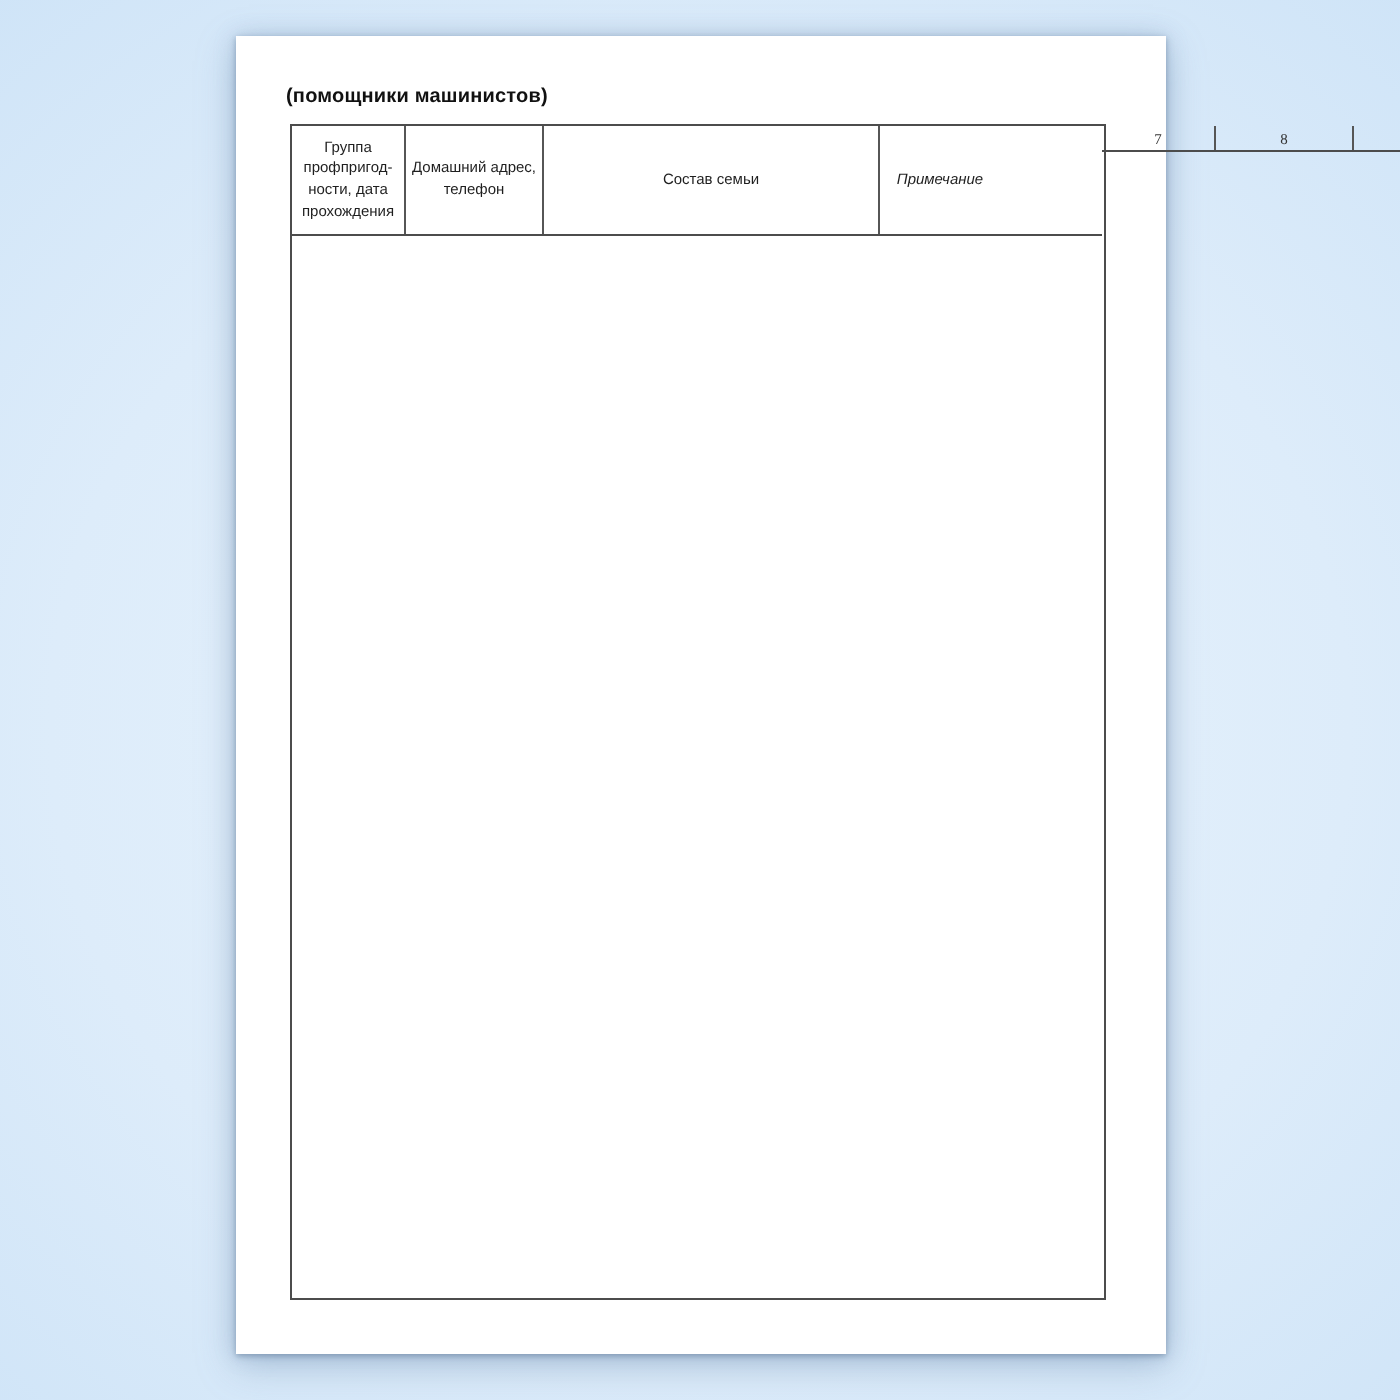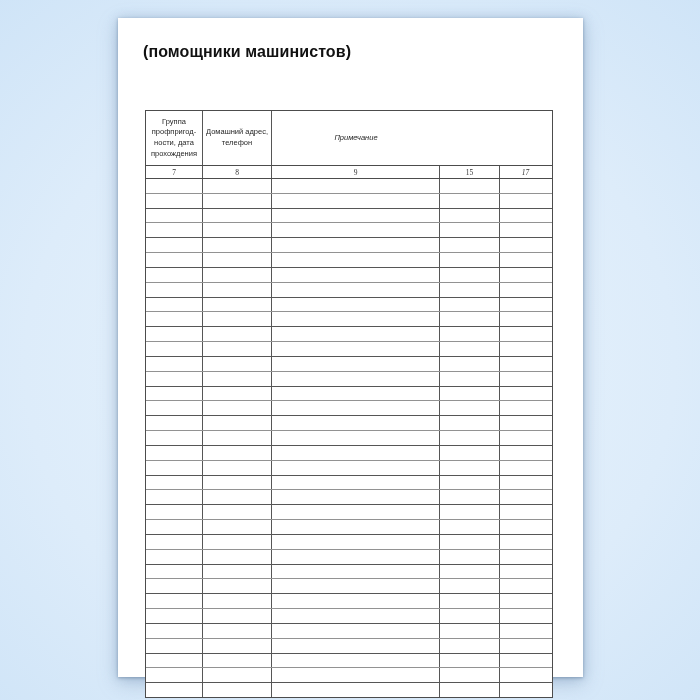--- a/index.html
+++ b/index.html
@@ -20,35 +20,34 @@
   .page{
     position:absolute;
     left:118px; top:18px;
     width:465px; height:659px;
     background:var(--page);
     box-shadow:0 1px 3px rgba(90,115,145,.55), 0 6px 18px rgba(110,140,175,.40), 0 0 10px rgba(120,150,185,.30);
   }
   .doc-title{
     position:absolute;
     left:25px; top:25px;
-    font-size:16px;
+    font-size:10px;
     font-weight:bold;
     color:#111;
     letter-spacing:.1px;
     white-space:nowrap;
   }
   .form-table{
     position:absolute;
     left:27px; top:44px;
     width:408px; height:588px;
     border:1.5px solid var(--line-border);
     display:flex;
-    flex-direction:column;
+    flex-direction:row;
     background:#fff;
-    margin-top:48px;
   }
   .grid-row{
     display:grid;
     grid-template-columns:57px 69px 168px 60px 51px;
   }
   .grid-row > div{
     border-right:1px solid var(--line-dark);
     overflow:hidden;
   }
   .grid-row > div:last-child{border-right:none;font-style:italic;}
@@ -102,20 +101,21 @@
 
   <div class="form-table">
 
     <div class="grid-row header-row">
       <div>Группа
 профпригод-
 ности, дата
 прохождения</div>
       <div>Домашний адрес,
 телефон</div>
+      <div>Состав семьи</div>
       <div>Примечание</div>
     </div>
 
     <div class="grid-row number-row">
       <div>7</div>
       <div>8</div>
       <div>9</div>
       <div>15</div>
       <div>17</div>
     </div>

